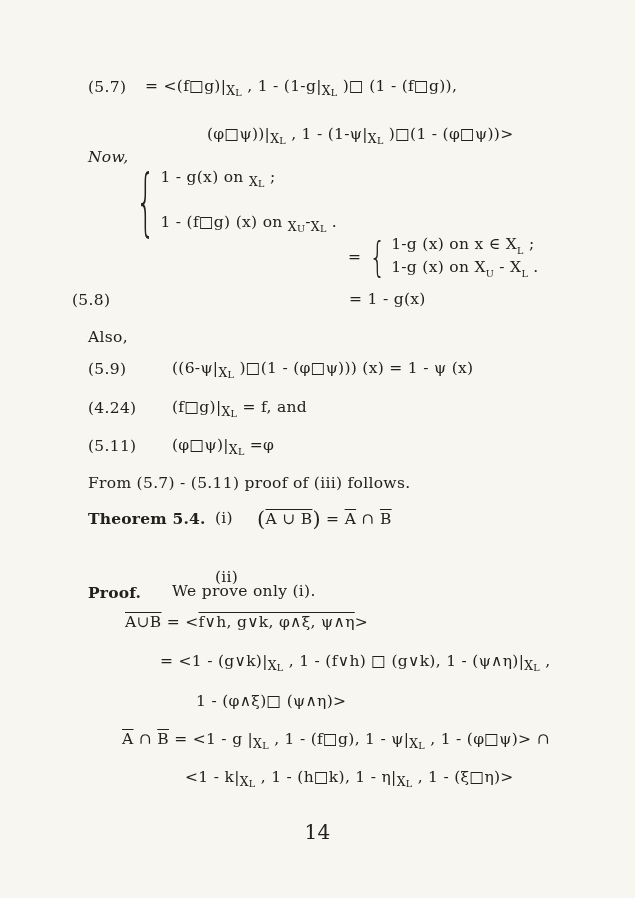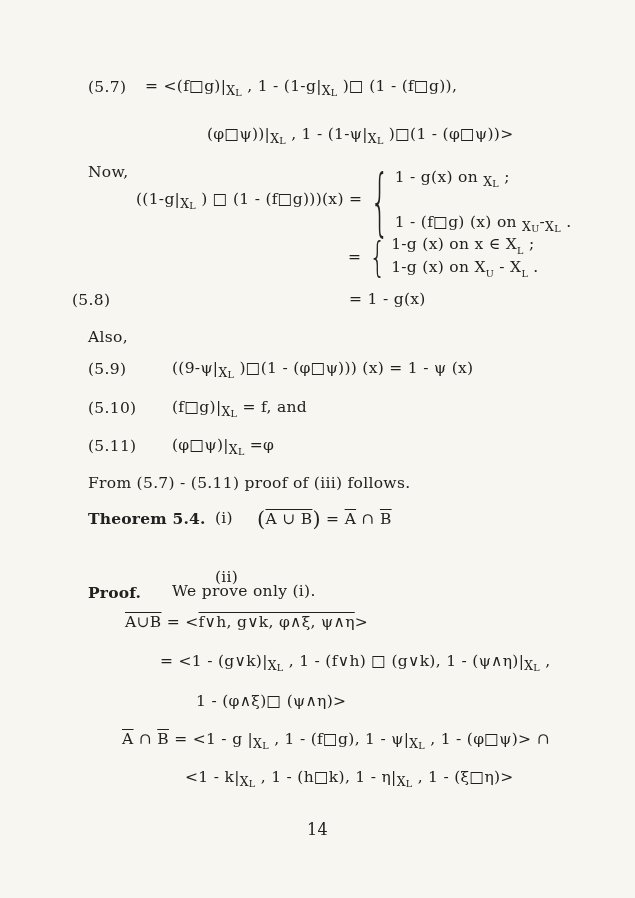--- a/index.html
+++ b/index.html
@@ -42,35 +42,34 @@
     font-weight: 300;
     transform-origin: center;
     margin-right: 5px;
   }
   .brace-tall { font-size: 30px; transform: scaleY(2.45); }
   .brace-short { font-size: 26px; transform: scaleY(1.55); }
   .case-rows { display: flex; flex-direction: column; }
   .case-rows .row { white-space: nowrap; }
   #cases1 .case-rows { height: 66px; justify-content: space-between; }
   #cases2 .case-rows { gap: 2px; }
-  #page-number { left: 0; width: 100%; text-align: center; font-size: 16px; }
+  #page-number { left: 0; width: 100%; text-align: center; font-size: 20px; }
 </style>
 </head>
 <body>
 
 <div id="page">
 
   <span class="label" style="left:88px; top:78px;">(5.7)</span>
   <div class="line" style="left:145px; top:78px;"><span>= &lt;(f□g)|</span><span class="sub">X</span><span class="ssub">L</span><span> , 1 - (1-g|</span><span class="sub">X</span><span class="ssub">L</span><span> )□ (1 - (f□g)),</span></div>
   <div class="line" style="left:207px; top:126px;"><span>(φ□ψ))|</span><span class="sub">X</span><span class="ssub">L</span><span> , 1 - (1-ψ|</span><span class="sub">X</span><span class="ssub">L</span><span> )□(1 - (φ□ψ))&gt;</span></div>
 
-  <div class="line" style="left:88px; top:164px;">Now,</div>
+  <div class="line" style="left:88px; top:149px;font-style:italic;">Now,</div>
 
   <div class="cases" id="cases1" style="left:136px; top:166px; height:70px;">
-    <span class="lhs"><span>((1-g|</span><span class="sub">X</span><span class="ssub">L</span><span> ) □ (1 - (f□g)))(x) =</span></span>
     <span class="brace brace-tall">{</span>
     <span class="case-rows">
       <span class="row"><span>1 - g(x)  on  </span><span class="sub">X</span><span class="ssub">L</span><span> ;</span></span>
       <span class="row"><span>1 - (f□g) (x) on </span><span class="sub">X</span><span class="ssub">U</span><span>-</span><span class="sub">X</span><span class="ssub">L</span><span> .</span></span>
     </span>
   </div>
 
   <div class="cases" id="cases2" style="left:348px; top:235px;">
     <span class="lhs">=</span>
     <span class="brace brace-short">{</span>
@@ -79,23 +78,23 @@
       <span class="row"><span>1-g (x)    on X</span><span class="ssub">U</span><span> - X</span><span class="ssub">L</span><span> .</span></span>
     </span>
   </div>
 
   <span class="label" style="left:72px; top:291px;">(5.8)</span>
   <div class="line" style="left:349px; top:291px;">= 1 - g(x)</div>
 
   <div class="line" style="left:88px; top:329px;">Also,</div>
 
   <span class="label" style="left:88px; top:360px;">(5.9)</span>
-  <div class="line" style="left:172px; top:360px;"><span>((9-ψ|</span><span class="sub">X</span><span class="ssub">L</span><span> )□(1 - (φ□ψ))) (x) = 1 - ψ (x)</span></div>
+  <div class="line" style="left:172px; top:360px;"><span>((6-ψ|</span><span class="sub">X</span><span class="ssub">L</span><span> )□(1 - (φ□ψ))) (x) = 1 - ψ (x)</span></div>
 
-  <span class="label" style="left:88px; top:399px;">(5.10)</span>
+  <span class="label" style="left:88px; top:399px;">(4.24)</span>
   <div class="line" style="left:172px; top:399px;"><span>(f□g)|</span><span class="sub">X</span><span class="ssub">L</span><span> = f, and</span></div>
 
   <span class="label" style="left:88px; top:437px;">(5.11)</span>
   <div class="line" style="left:172px; top:437px;"><span>(φ□ψ)|</span><span class="sub">X</span><span class="ssub">L</span><span> =φ</span></div>
 
   <div class="line" style="left:88px; top:475px;">From (5.7) - (5.11) proof of (iii) follows.</div>
 
   <span class="label bold" style="left:88px; top:509px;">Theorem 5.4.</span>
   <span class="label" style="left:215px; top:509px;">(i)</span>
   <div class="line" style="left:257px; top:507px;"><span class="big">(</span><span class="ov">A ∪ B</span><span class="big">)</span><span> = </span><span class="ov">A</span><span> ∩ </span><span class="ov">B</span></div>

